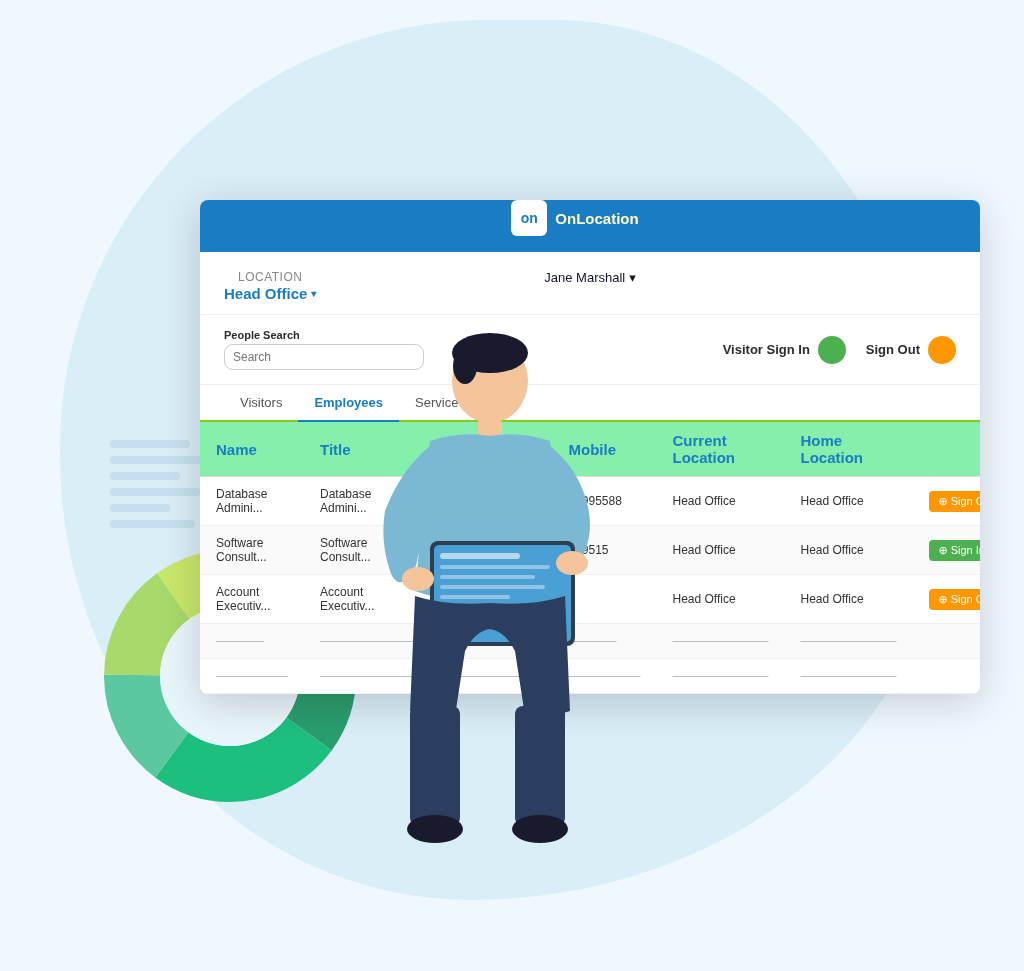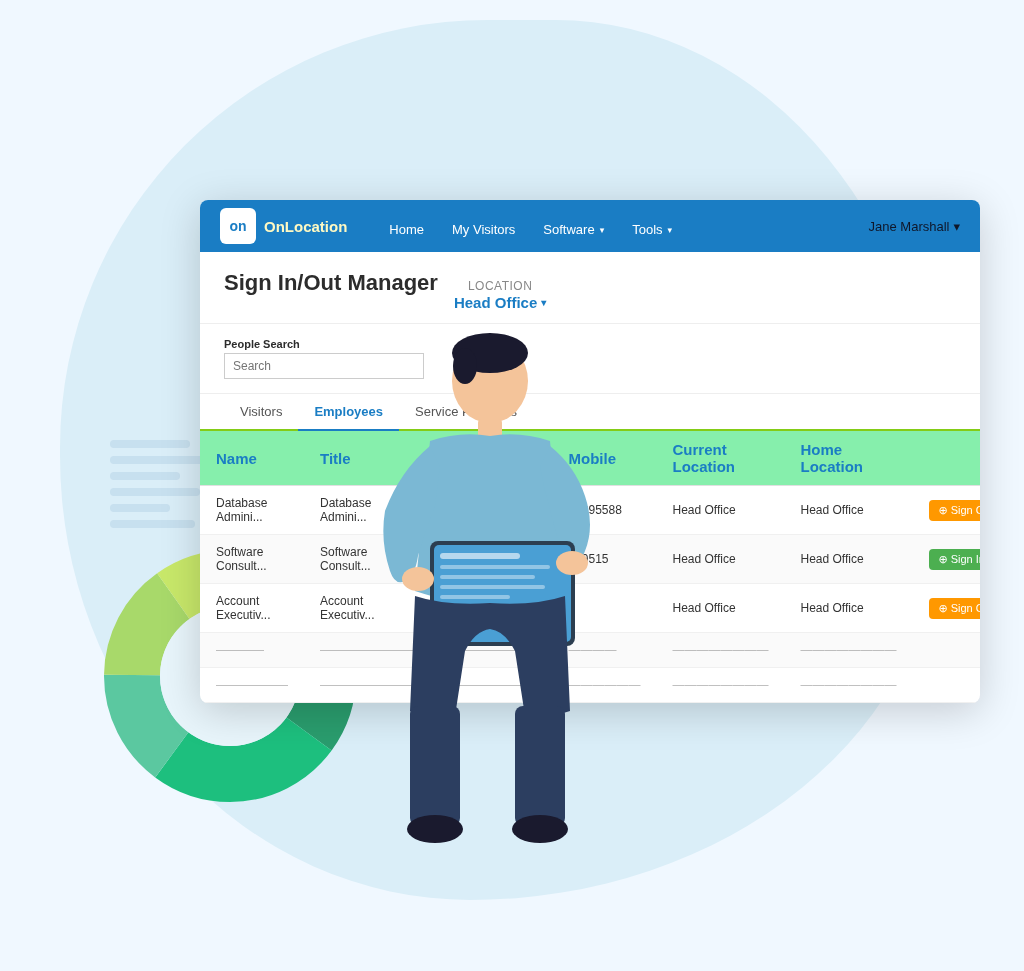--- a/index.html
+++ b/index.html
@@ -57,20 +57,21 @@
       overflow: hidden;
     }
 
     
     .navbar {
       background: #1a7dc4;
       display: flex;
       align-items: center;
       padding: 0 20px;
       height: 52px;
+      flex-direction: column;
     }
     .navbar-brand {
       display: flex;
       align-items: center;
       gap: 8px;
       margin-right: 30px;
     }
     .brand-logo {
       width: 36px;
       height: 36px;
@@ -166,21 +167,21 @@
     }
     .people-search-label {
       font-size: 11px;
       font-weight: 600;
       color: #2c2c2c;
       margin-bottom: 3px;
     }
     .search-input {
       width: 100%;
       border: 1px solid #ccc;
-      border-radius: 0;
+      border-radius: 9px;
       padding: 5px 8px;
       font-size: 12px;
       color: #999;
     }
     .actions-right {
       margin-left: auto;
       display: flex;
       align-items: center;
       gap: 20px;
     }
@@ -399,35 +400,44 @@
       </div>
     </div>
     <div class="nav-user">
       <span>Jane Marshall</span>
       <span class="caret">▾</span>
     </div>
   </nav>
 
   <div class="page-header">
     <div class="page-title-row">
-      <h1 class="page-title">Sign In/Out Manager</h1>
       <div>
         <span class="location-label">Location</span>
         <div class="location-selector">
           <span>Head Office</span>
           <span class="caret">▾</span>
         </div>
       </div>
     </div>
   </div>
 
   <div class="search-actions-row">
     <div class="people-search-box">
       <div class="people-search-label">People Search</div>
       <input type="text" class="search-input" placeholder="Search" style="">
+    </div>
+    <div class="actions-right">
+      <div class="visitor-sign-in">
+        <span>Visitor Sign In</span>
+        <div class="sign-in-dot"></div>
+      </div>
+      <div class="sign-out-label">
+        <span>Sign Out</span>
+        <div class="sign-out-dot"></div>
+      </div>
     </div>
   </div>
 
   <div class="tabs-row">
     <div class="tab">Visitors</div>
     <div class="tab active">Employees</div>
     <div class="tab">Service Providers</div>
   </div>
 
   <table class="data-table">

